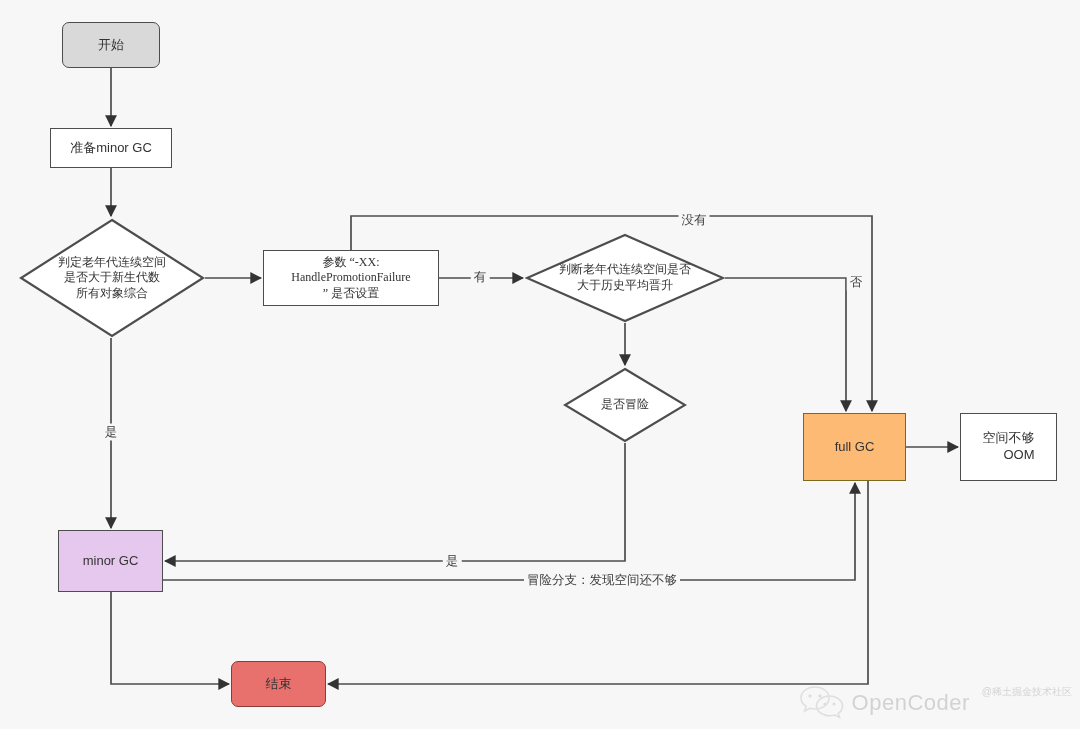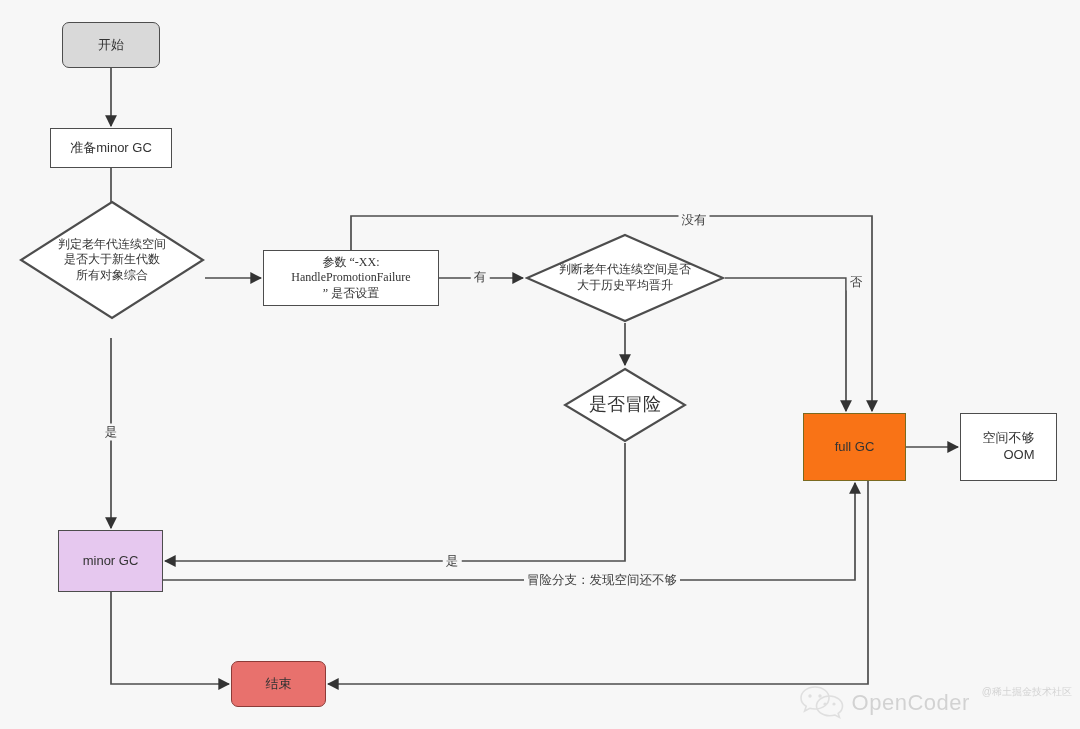--- a/index.html
+++ b/index.html
@@ -151,21 +151,21 @@
   </svg>
 
   <div class="node rect rounded" style="left:62px; top:22px; width:98px; height:46px; background:#d9d9d9; border-color:#4d4d4d; font-size:13px;">
     <span class="node-label">开始</span>
   </div>
 
   <div class="node rect" style="left:50px; top:128px; width:122px; height:40px; background:#ffffff; border-color:#4d4d4d; font-size:13px;">
     <span class="node-label">准备minor GC</span>
   </div>
 
-  <div class="diamond-wrap" style="left:19px; top:200px; width:186px; height:120px;">
+  <div class="diamond-wrap" style="left:19px; top:218px; width:186px; height:120px;">
     <svg class="dshape" viewBox="0 0 186 120" preserveAspectRatio="none">
       <polygon points="93,2 184,60 93,118 2,60" fill="#ffffff" stroke="#4d4d4d" stroke-width="2.2"></polygon>
     </svg>
     <div class="dtext" style="font-size:12px;">判定老年代连续空间
 是否大于新生代数
 所有对象综合</div>
   </div>
 
   <div class="node rect" style="left:263px; top:250px; width:176px; height:56px; background:#ffffff; border-color:#4d4d4d; font-size:12px;font-family:Liberation Serif, serif;">
     <span class="node-label">参数 “-XX:
@@ -178,24 +178,24 @@
       <polygon points="100,2 198,45 100,88 2,45" fill="#ffffff" stroke="#4d4d4d" stroke-width="2.2"></polygon>
     </svg>
     <div class="dtext" style="font-size:12px;">判断老年代连续空间是否
 大于历史平均晋升</div>
   </div>
 
   <div class="diamond-wrap" style="left:563px; top:367px; width:124px; height:76px;">
     <svg class="dshape" viewBox="0 0 124 76" preserveAspectRatio="none">
       <polygon points="62,2 122,38 62,74 2,38" fill="#ffffff" stroke="#4d4d4d" stroke-width="2.2"></polygon>
     </svg>
-    <div class="dtext" style="font-size:18px;">是否冒险</div>
-  </div>
-
-  <div class="node rect" style="left:803px; top:413px; width:103px; height:68px; background:#f97316; border-color:#7a6a20; font-size:13px;">
+    <div class="dtext" style="font-size:12px;">是否冒险</div>
+  </div>
+
+  <div class="node rect" style="left:803px; top:413px; width:103px; height:68px; background:#fdba74; border-color:#7a6a20; font-size:13px;">
     <span class="node-label">full GC</span>
   </div>
 
   <div class="node rect" style="left:960px; top:413px; width:97px; height:68px; background:#ffffff; border-color:#4d4d4d; font-size:13px;text-align:right;">
     <span class="node-label">空间不够
 OOM</span>
   </div>
 
   <div class="node rect" style="left:58px; top:530px; width:105px; height:62px; background:#e6c8ef; border-color:#4d4d4d; font-size:13px;justify-content:center;">
     <span class="node-label">minor GC</span>

